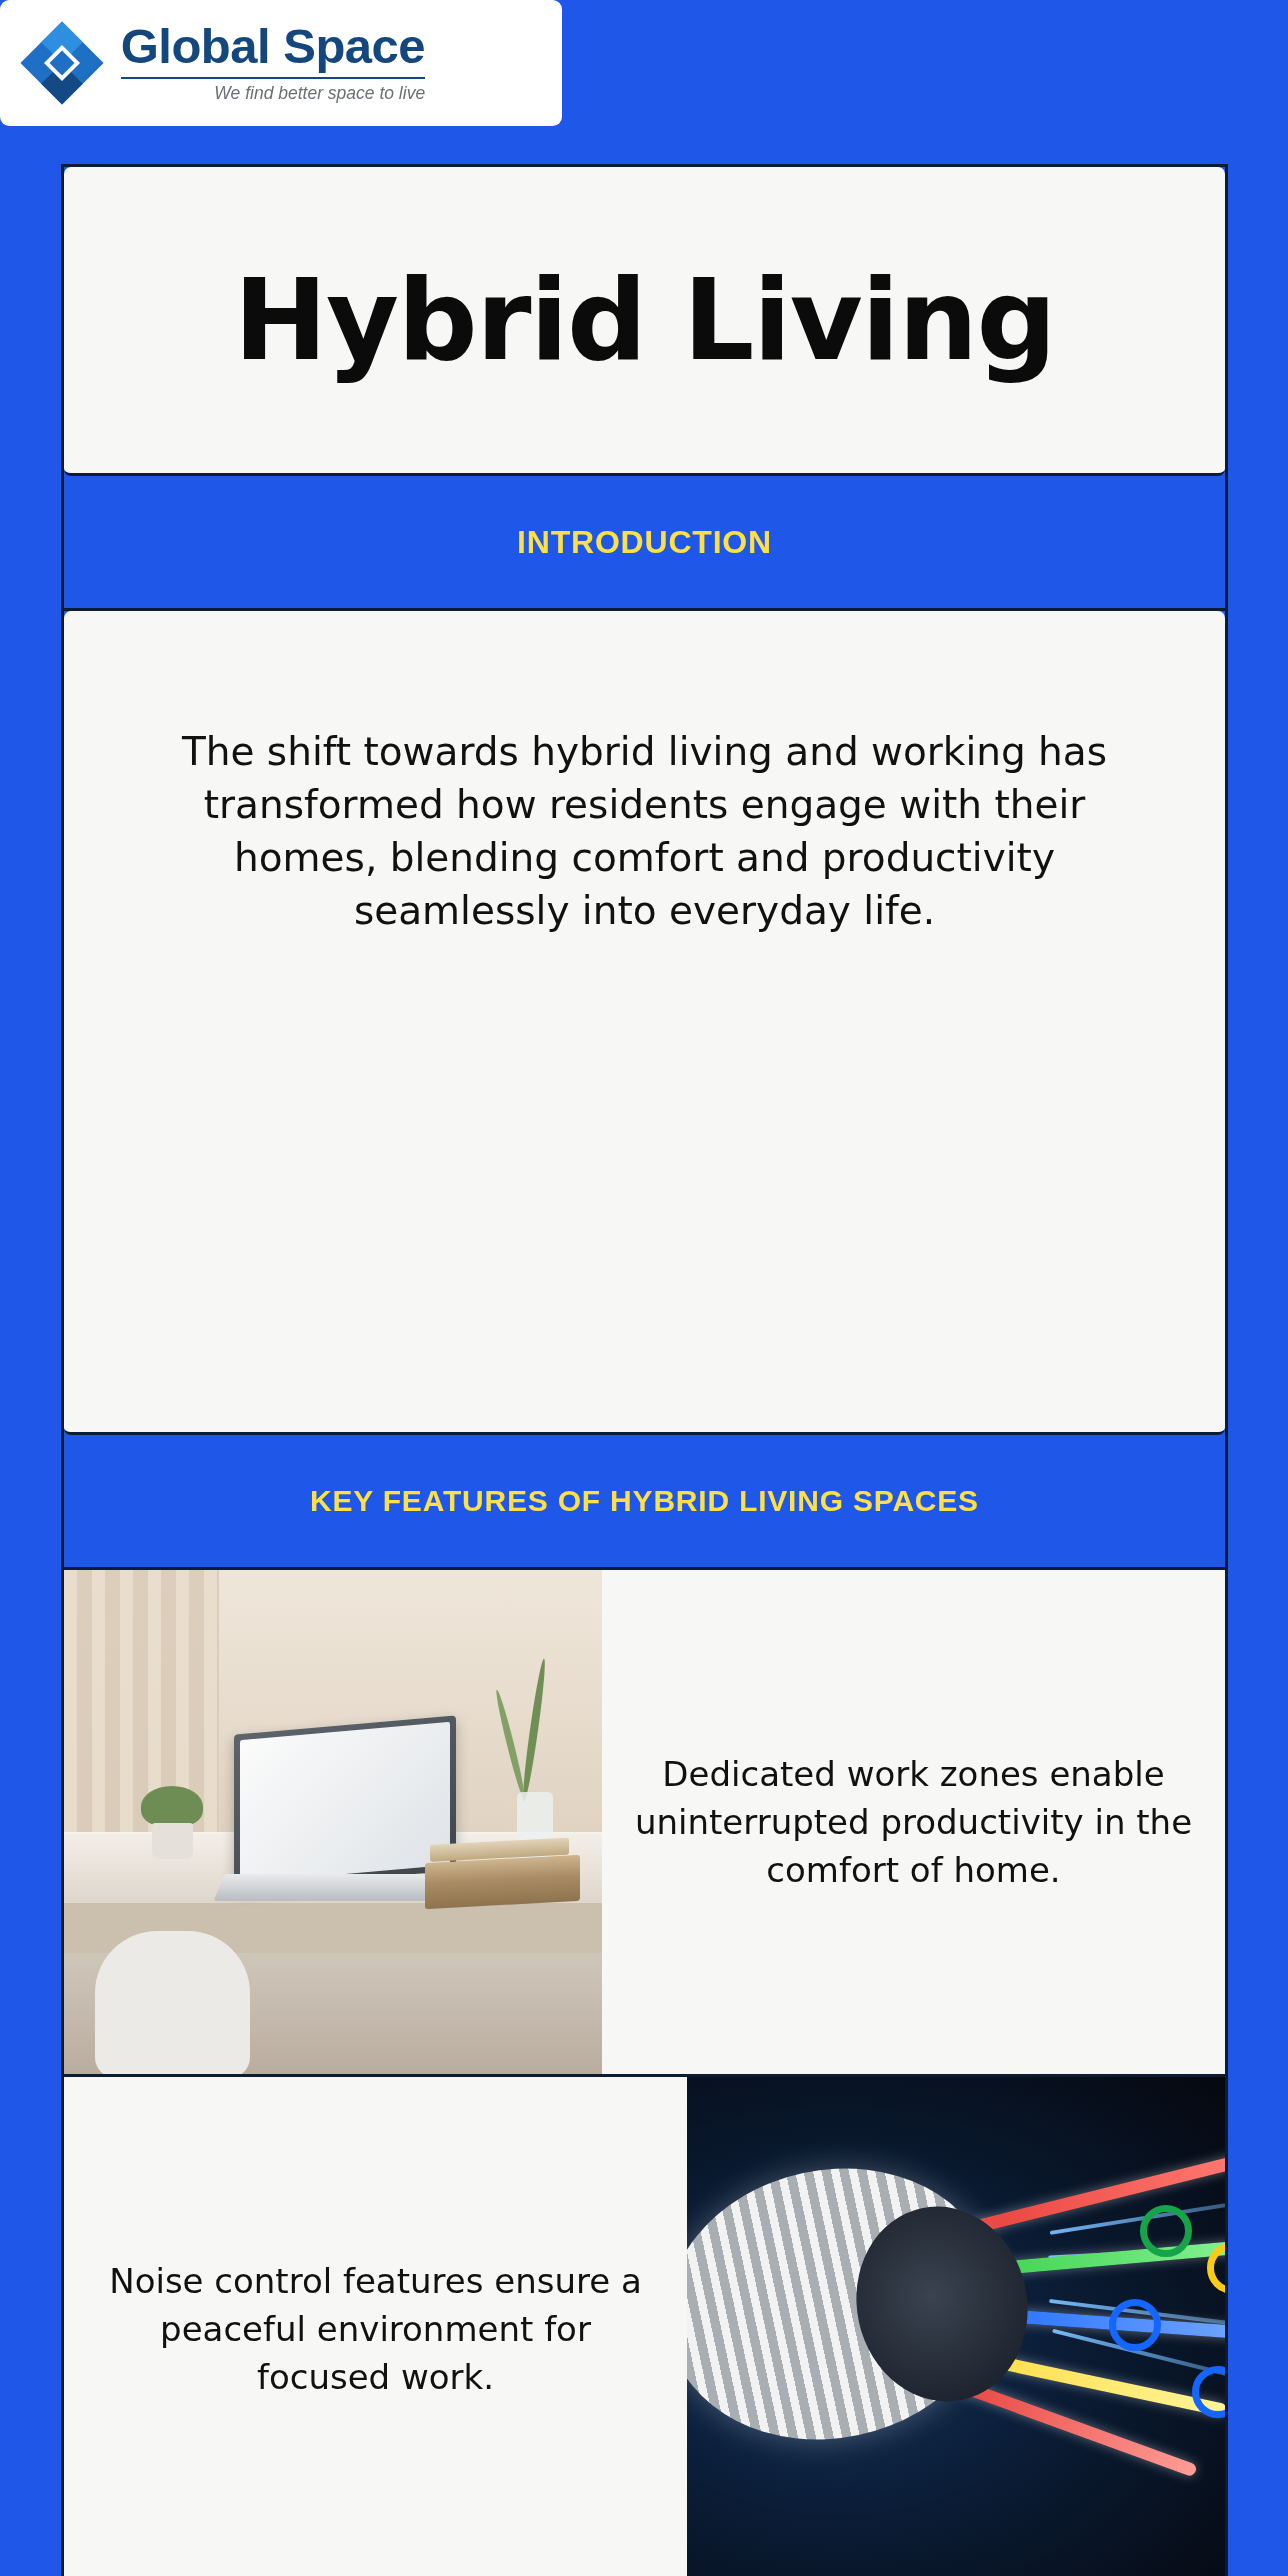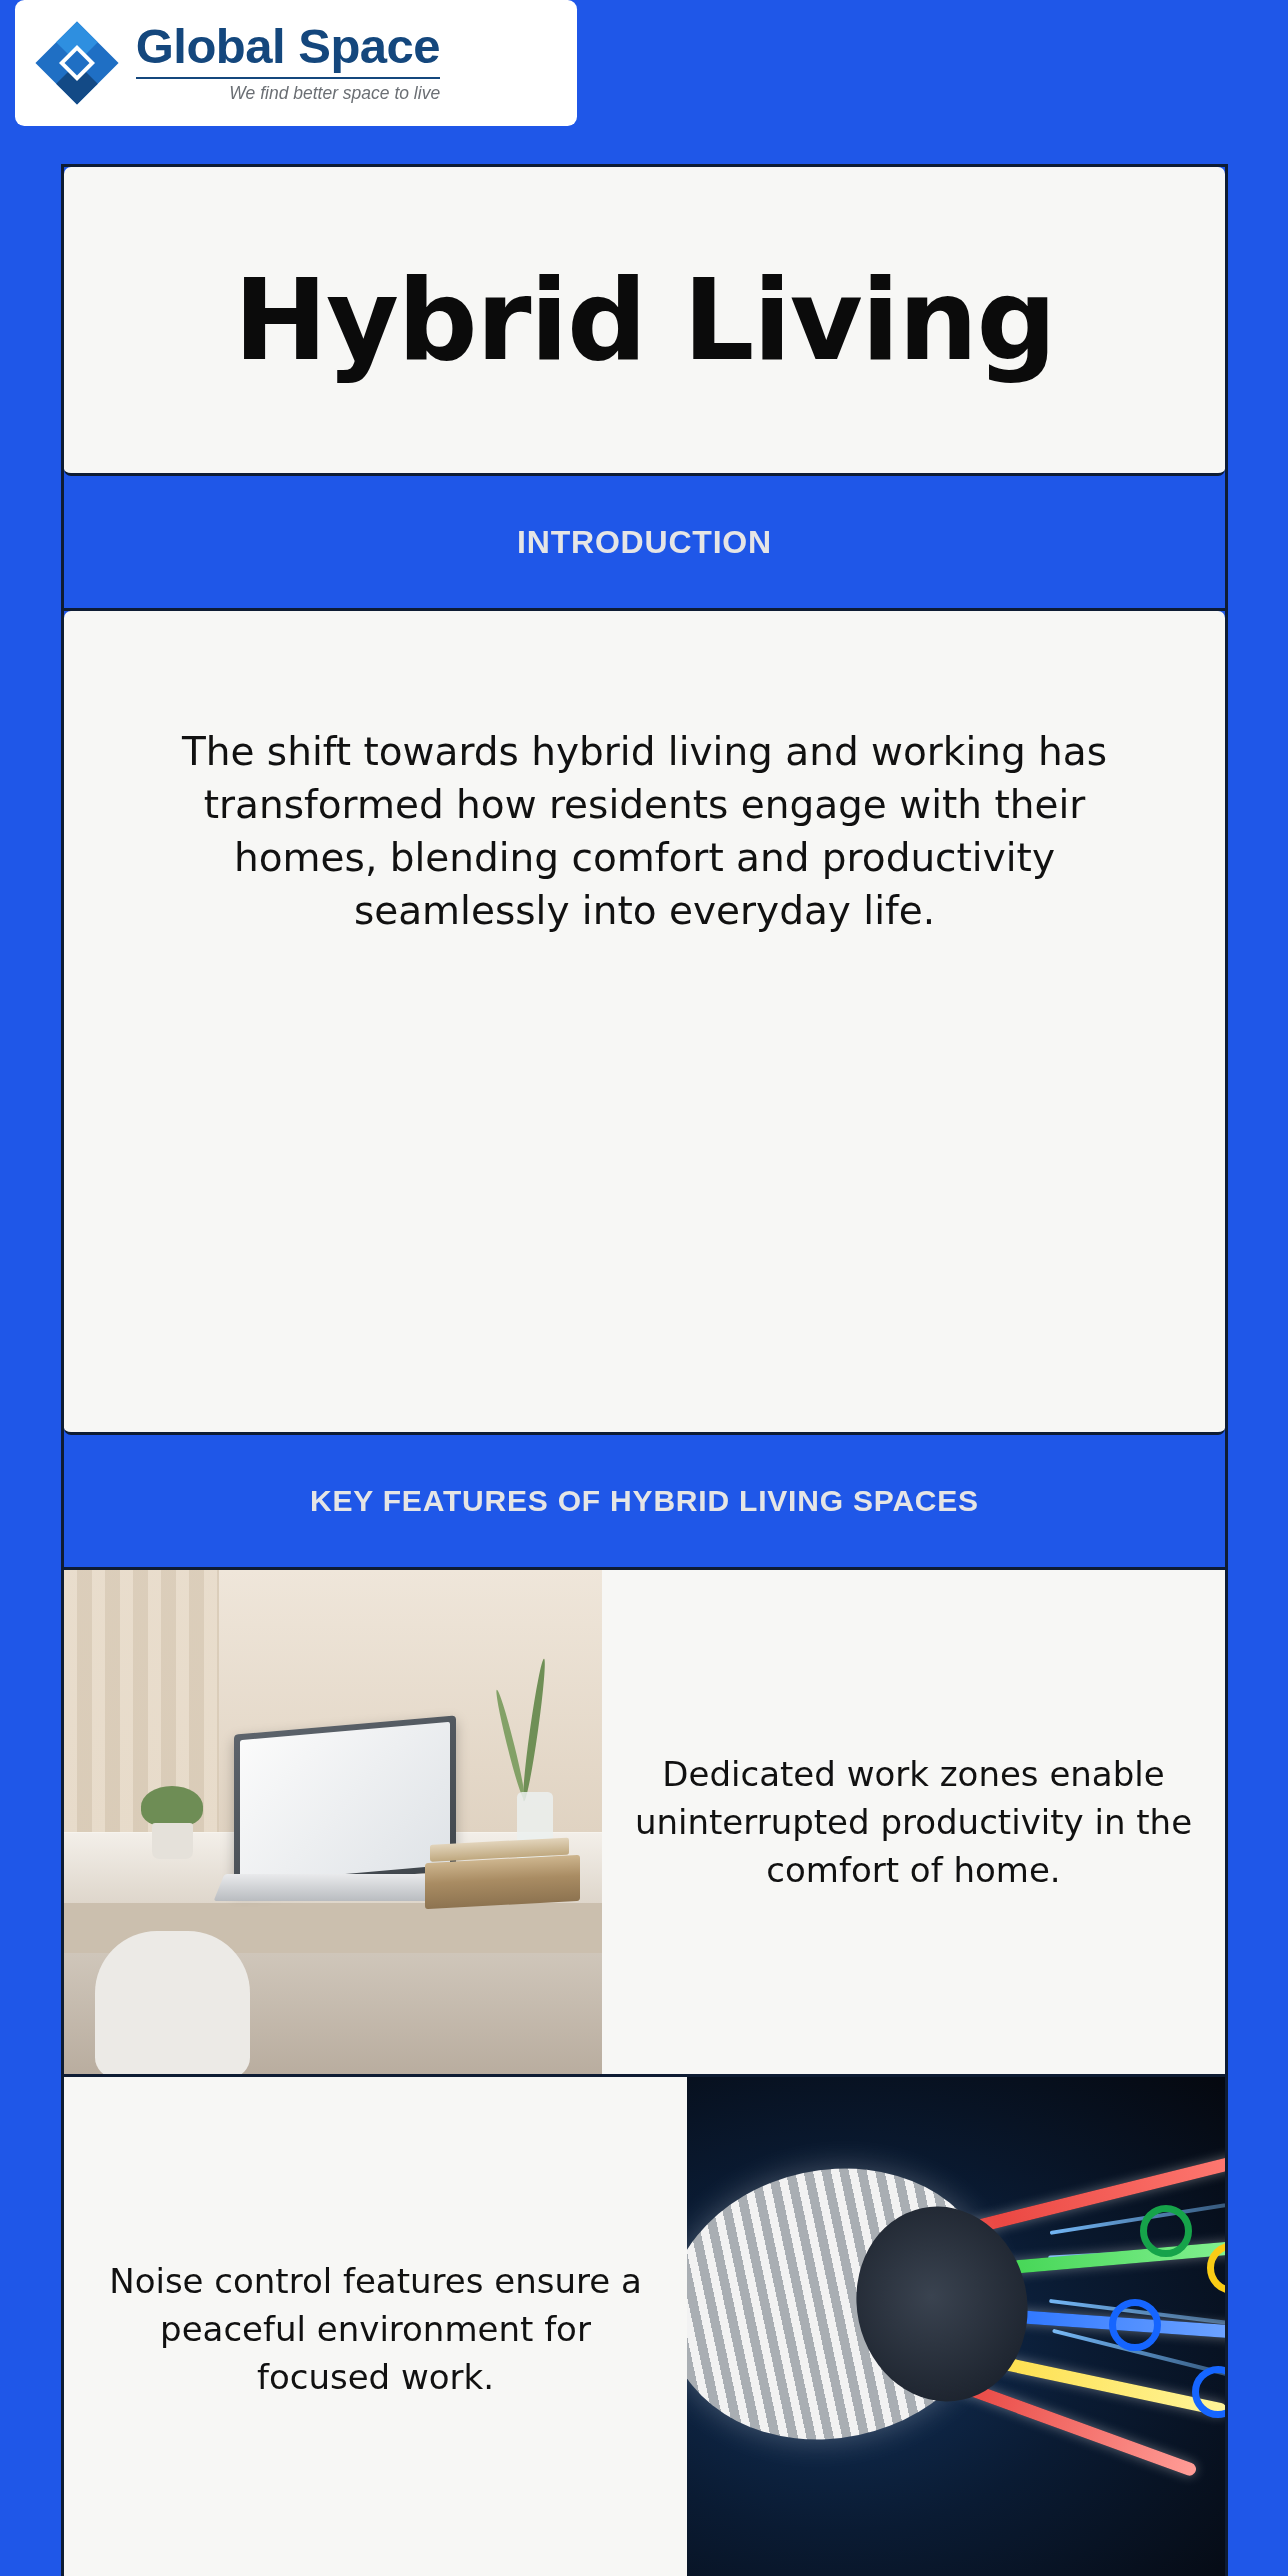--- a/index.html
+++ b/index.html
@@ -11,21 +11,21 @@
     width: 1288px;
     height: 3220px;
     font-family: "Liberation Sans", sans-serif;
     position: relative;
     overflow: hidden;
   }
 
   
   .logo-card {
     position: absolute;
-    left: 15px;
+    left: 0;
     top: 0px;
     width: 562px;
     height: 126px;
     background: #ffffff;
     border-radius: 9.3px;
     display: flex;
     align-items: center;
     box-sizing: border-box;
     padding: 0 13.4px;
   }
@@ -104,21 +104,21 @@
   }
 
   
   .section-header {
     height: 135px;
     display: flex;
     align-items: center;
     justify-content: center;
   }
   .section-header .label {
-    color: #e5e5e5;
+    color: #fde047;
     font-weight: 700;
     font-size: 32px;
     letter-spacing: 0.8px;
     text-align: center;
   }
   .section-header.small .label {
     font-size: 30px;
   }
 
   

